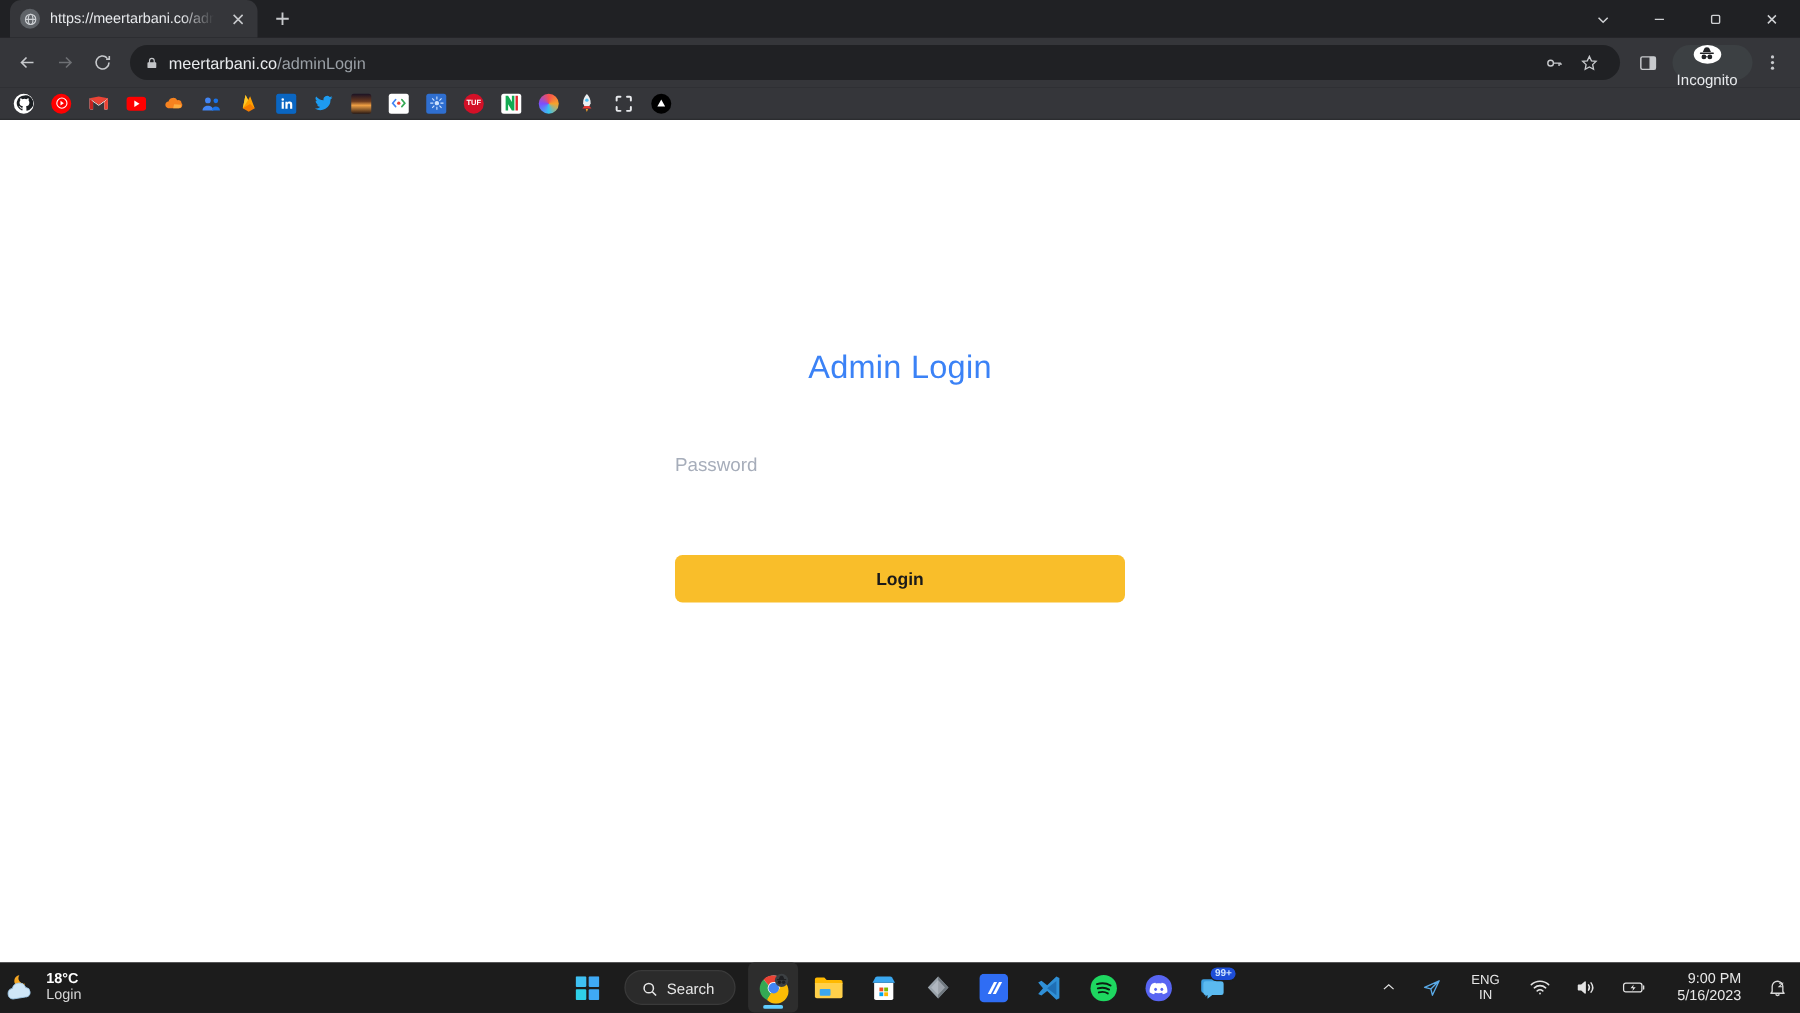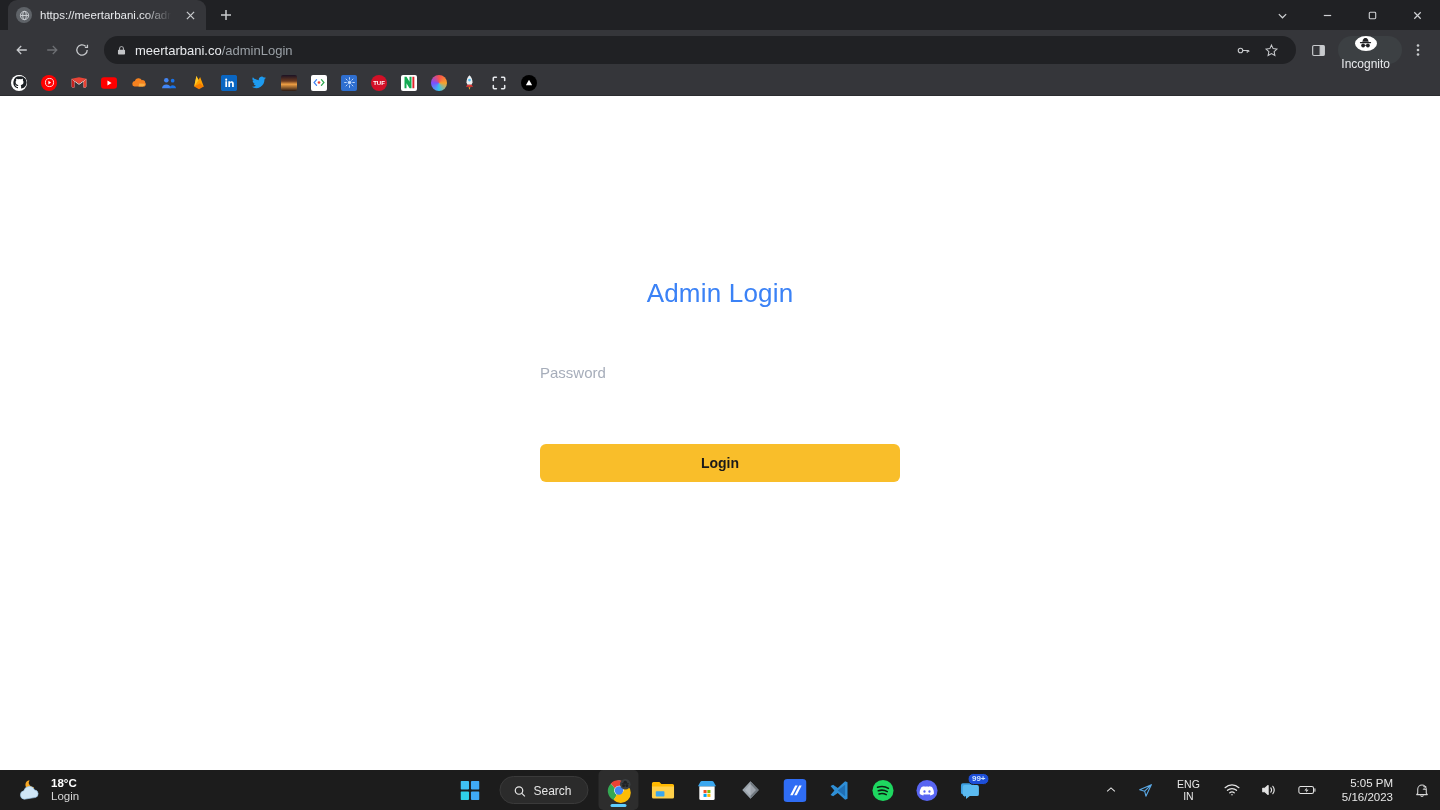--- a/index.html
+++ b/index.html
@@ -117,21 +117,21 @@
     font-family:"Liberation Sans", sans-serif; font-size:14px; color:#1a1a1a;
     font-weight:600; cursor:pointer; margin-top:2px;
   }
 
   
   .taskbar {
     position:absolute; left:0; bottom:0; width:1440px; height:40px;
     background:#1c1c1c; display:flex; align-items:center;
   }
   .tb-weather {
-    display:flex; align-items:flex-end; gap:9px; padding-left:16px; width:220px;
+    display:flex; align-items:flex-end; gap:9px; padding-left:2px; width:220px;
   }
   .wx-icon { width:26px; height:26px; position:relative; flex:0 0 26px; }
   .wx-text { line-height:1.15; }
   .wx-temp { font-size:11.5px; color:#fff; font-weight:600; }
   .wx-cond { font-size:11.5px; color:#d6d6d6; }
 
   .tb-center {
     position:absolute; left:50%; transform:translateX(-50%);
     display:flex; align-items:center; gap:4px;
   }
@@ -607,21 +607,21 @@
         </svg>
     </span>
     <span class="tray-i">
       <svg width="19" height="12" viewBox="0 0 22 12" fill="none" stroke="#e3e3e3" stroke-width="1.2">
           <rect x="1" y="2" width="17" height="8" rx="2"></rect>
           <path d="M19.6 4.6v2.8" stroke-linecap="round"></path>
           <path d="M10.4 3.2 7.4 6.6h2.4l-.6 2.6 3-3.4h-2.4z" fill="#e3e3e3" stroke="none"></path>
         </svg>
     </span>
     <span class="tray-clock">
-      <div>5:05 PM</div>
+      <div>9:00 PM</div>
       <div>5/16/2023</div>
     </span>
     <span class="tray-i">
       <svg width="16" height="16" viewBox="0 0 18 18" fill="none" stroke="#d8d8d8" stroke-width="1.2">
         <path d="M4.2 12.6V8.2a4.8 4.8 0 0 1 9.6 0v4.4l1.2 1.6H3z" stroke-linejoin="round"></path>
         <path d="M7.4 15.1a1.7 1.7 0 0 0 3.2 0"></path>
         <path d="M10.4 5.2h3.1l-3.1 3.1h3.1" stroke-width="1"></path>
       </svg>
     </span>
   </div>

